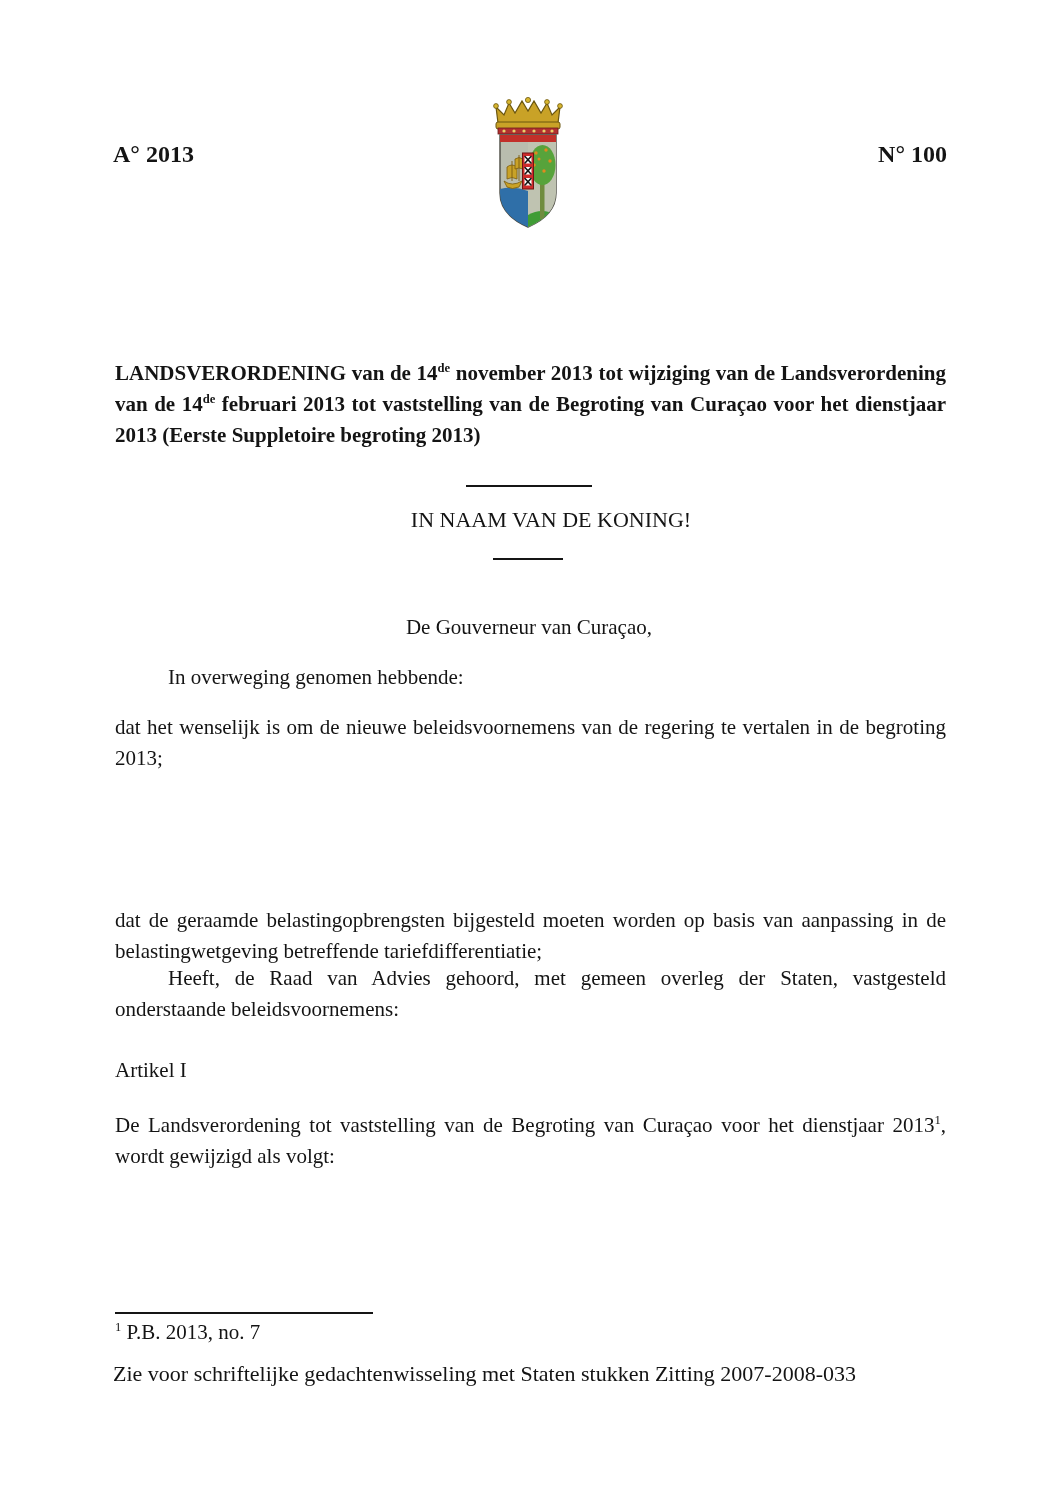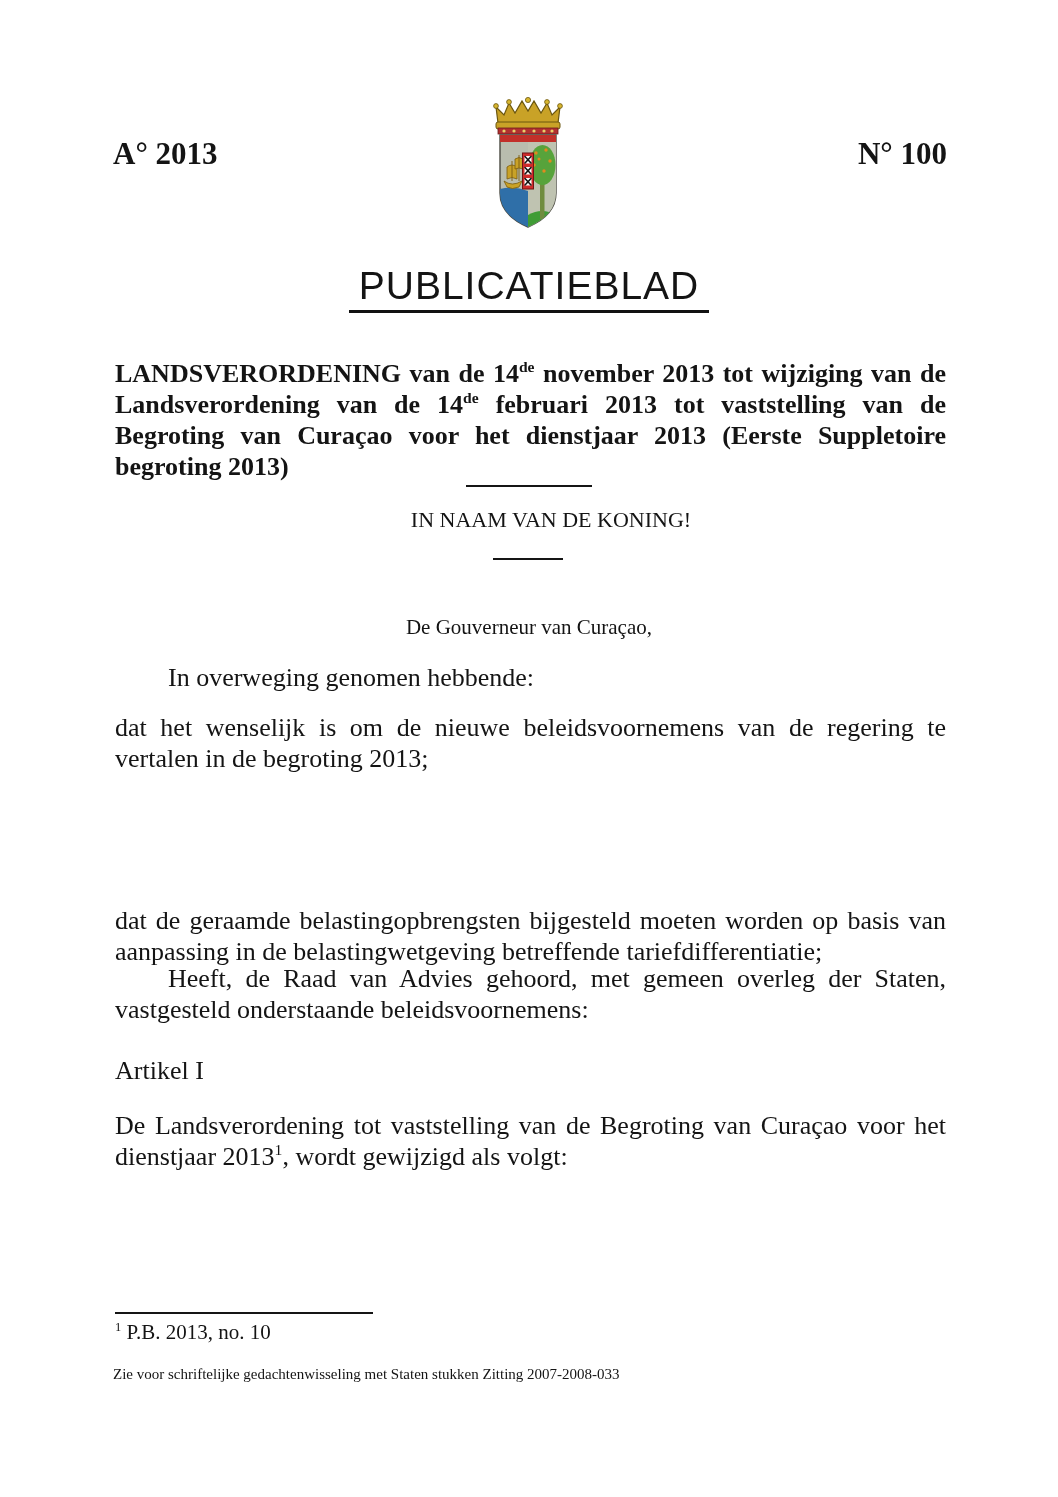--- a/index.html
+++ b/index.html
@@ -8,53 +8,53 @@
     width: 1058px;
     height: 1497px;
     background: #ffffff;
     color: #141414;
     font-family: "Liberation Serif", "DejaVu Serif", serif;
     overflow: hidden;
   }
   .abs { position: absolute; }
   .hdr {
     font-weight: bold;
-    font-size: 31px;
+    font-size: 24px;
     line-height: 36px;
     white-space: nowrap;
   }
   .title-wrap { left: 0; right: 0; top: 263px; text-align: center; }
   .doc-title {
     display: inline-block;
     font-family: "Liberation Sans", "DejaVu Sans", sans-serif;
     font-size: 39px;
     line-height: 46px;
     letter-spacing: 1px;
     border-bottom: 3px solid #121212;
     padding: 0 10px 1px 10px;
   }
   .para {
     left: 115px;
     width: 831px;
-    font-size: 26px;
+    font-size: 21px;
     line-height: 31px;
     text-align: justify;
   }
   .bold { font-weight: bold; }
   .indent { text-indent: 53px; }
   .centered { left: 0; right: 0; text-align: center; }
   .caps-line { font-size: 22px; line-height: 28px; }
   .gov-line { font-size: 21px; line-height: 28px; }
   .rule {
     border-top: 2px solid #151515;
     height: 0;
   }
   sup { font-size: 0.6em; line-height: 0; vertical-align: super; }
   .fn-text { font-size: 21px; line-height: 28px; }
-  .note-text { font-size: 15px; line-height: 24px; }
+  .note-text { font-size: 22px; line-height: 24px; }
   .crest { left: 484px; top: 97px; width: 88px; height: 136px; }
 </style>
 </head>
 <body>
 
 <div class="page">
 
   <div class="abs hdr" style="left:113px; top:136px;">A° 2013</div>
   <div class="abs hdr" style="right:111px; top:136px;margin-left:12px;">N° 100</div>
 
@@ -117,23 +117,20 @@
         <rect x="40.5" y="70" width="7" height="7.5" fill="#ffffff" stroke="none"></rect>
         <line x1="41" y1="70.5" x2="47" y2="77"></line>
           <line x1="47" y1="70.5" x2="41" y2="77"></line>
         <rect x="40.5" y="81" width="7" height="7.5" fill="#ffffff" stroke="none"></rect>
         <line x1="41" y1="81.5" x2="47" y2="88"></line>
           <line x1="47" y1="81.5" x2="41" y2="88"></line>
       </g>
     </svg>
   </div>
 
-  <div class="abs title-wrap">
-    <span class="doc-title">PUBLICATIEBLAD</span>
-  </div>
 
   <div class="abs para bold" style="top:358px;"><span>LANDSVERORDENING van de 14</span><sup>de</sup><span> november 2013 tot wijziging van de Landsverordening van de 14</span><sup>de</sup><span> februari 2013 tot vaststelling van de Begroting van Curaçao voor het dienstjaar 2013 (Eerste Suppletoire begroting 2013)</span></div>
 
   <div class="abs rule" style="left:466px; top:485px; width:126px;"></div>
 
   <div class="abs centered caps-line" style="top:506px;padding-left:44px;">IN NAAM VAN DE KONING!</div>
 
   <div class="abs rule" style="left:493px; top:558px; width:70px;"></div>
 
   <div class="abs centered gov-line" style="top:613px;">De Gouverneur van Curaçao,</div>
@@ -144,17 +141,17 @@
   <div class="abs para" style="top:889px;margin-top:16px;">dat de geraamde belastingopbrengsten bijgesteld moeten worden op basis van aanpassing in de belastingwetgeving betreffende tariefdifferentiatie;</div>
 
   <div class="abs para indent" style="top:963px;">Heeft, de Raad van Advies gehoord, met gemeen overleg der Staten, vastgesteld onderstaande beleidsvoornemens:</div>
 
   <div class="abs para" style="top:1055px;">Artikel I</div>
 
   <div class="abs para" style="top:1110px;"><span>De Landsverordening tot vaststelling van de Begroting van Curaçao voor het dienstjaar 2013</span><sup>1</sup><span>, wordt gewijzigd als volgt:</span></div>
 
   <div class="abs rule" style="left:115px; top:1312px; width:258px;"></div>
 
-  <div class="abs fn-text" style="left:115px; top:1318px;"><sup>1</sup><span> P.B. 2013, no. 10</span></div>
+  <div class="abs fn-text" style="left:115px; top:1318px;"><sup>1</sup><span> P.B. 2013, no. 7</span></div>
 
   <div class="abs note-text" style="left:113px; top:1362px;">Zie voor schriftelijke gedachtenwisseling met Staten stukken Zitting 2007-2008-033</div>
 
 </div>
 
 </body></html>

